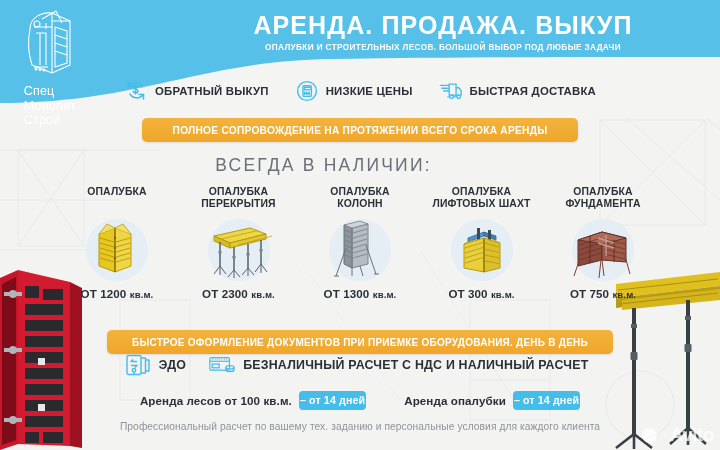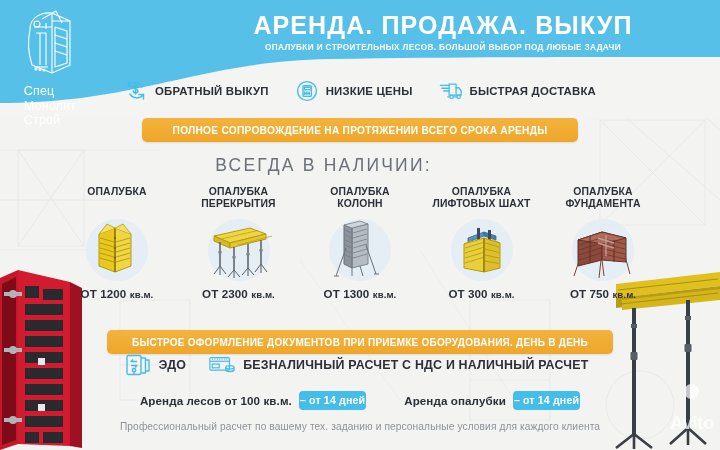--- a/index.html
+++ b/index.html
@@ -158,25 +158,24 @@
     position: absolute; left: 0; bottom: 0; width: 92px; height: 182px;
     z-index: 5;
   }
   .photo-right {
     position: absolute; right: 0; bottom: 0; width: 112px; height: 180px;
     z-index: 5;
   }
 
   
   .watermark {
-    position: absolute; right: 6px; bottom: 16px; z-index: 9;
+    position: absolute; right: 6px; bottom: 4px; z-index: 9;
     display: flex; align-items: center; gap: 13px;
     font-size: 19px; font-weight: 700; color: rgba(255,255,255,.72);
     letter-spacing: -.5px;
-    flex-direction: column;
   }
   .watermark .wm-dot {
     width: 15px; height: 15px; border-radius: 50%;
     background: rgba(255,255,255,.72); display: inline-block;
   }
 </style>
 </head>
 <body>
 
 <div class="banner">

